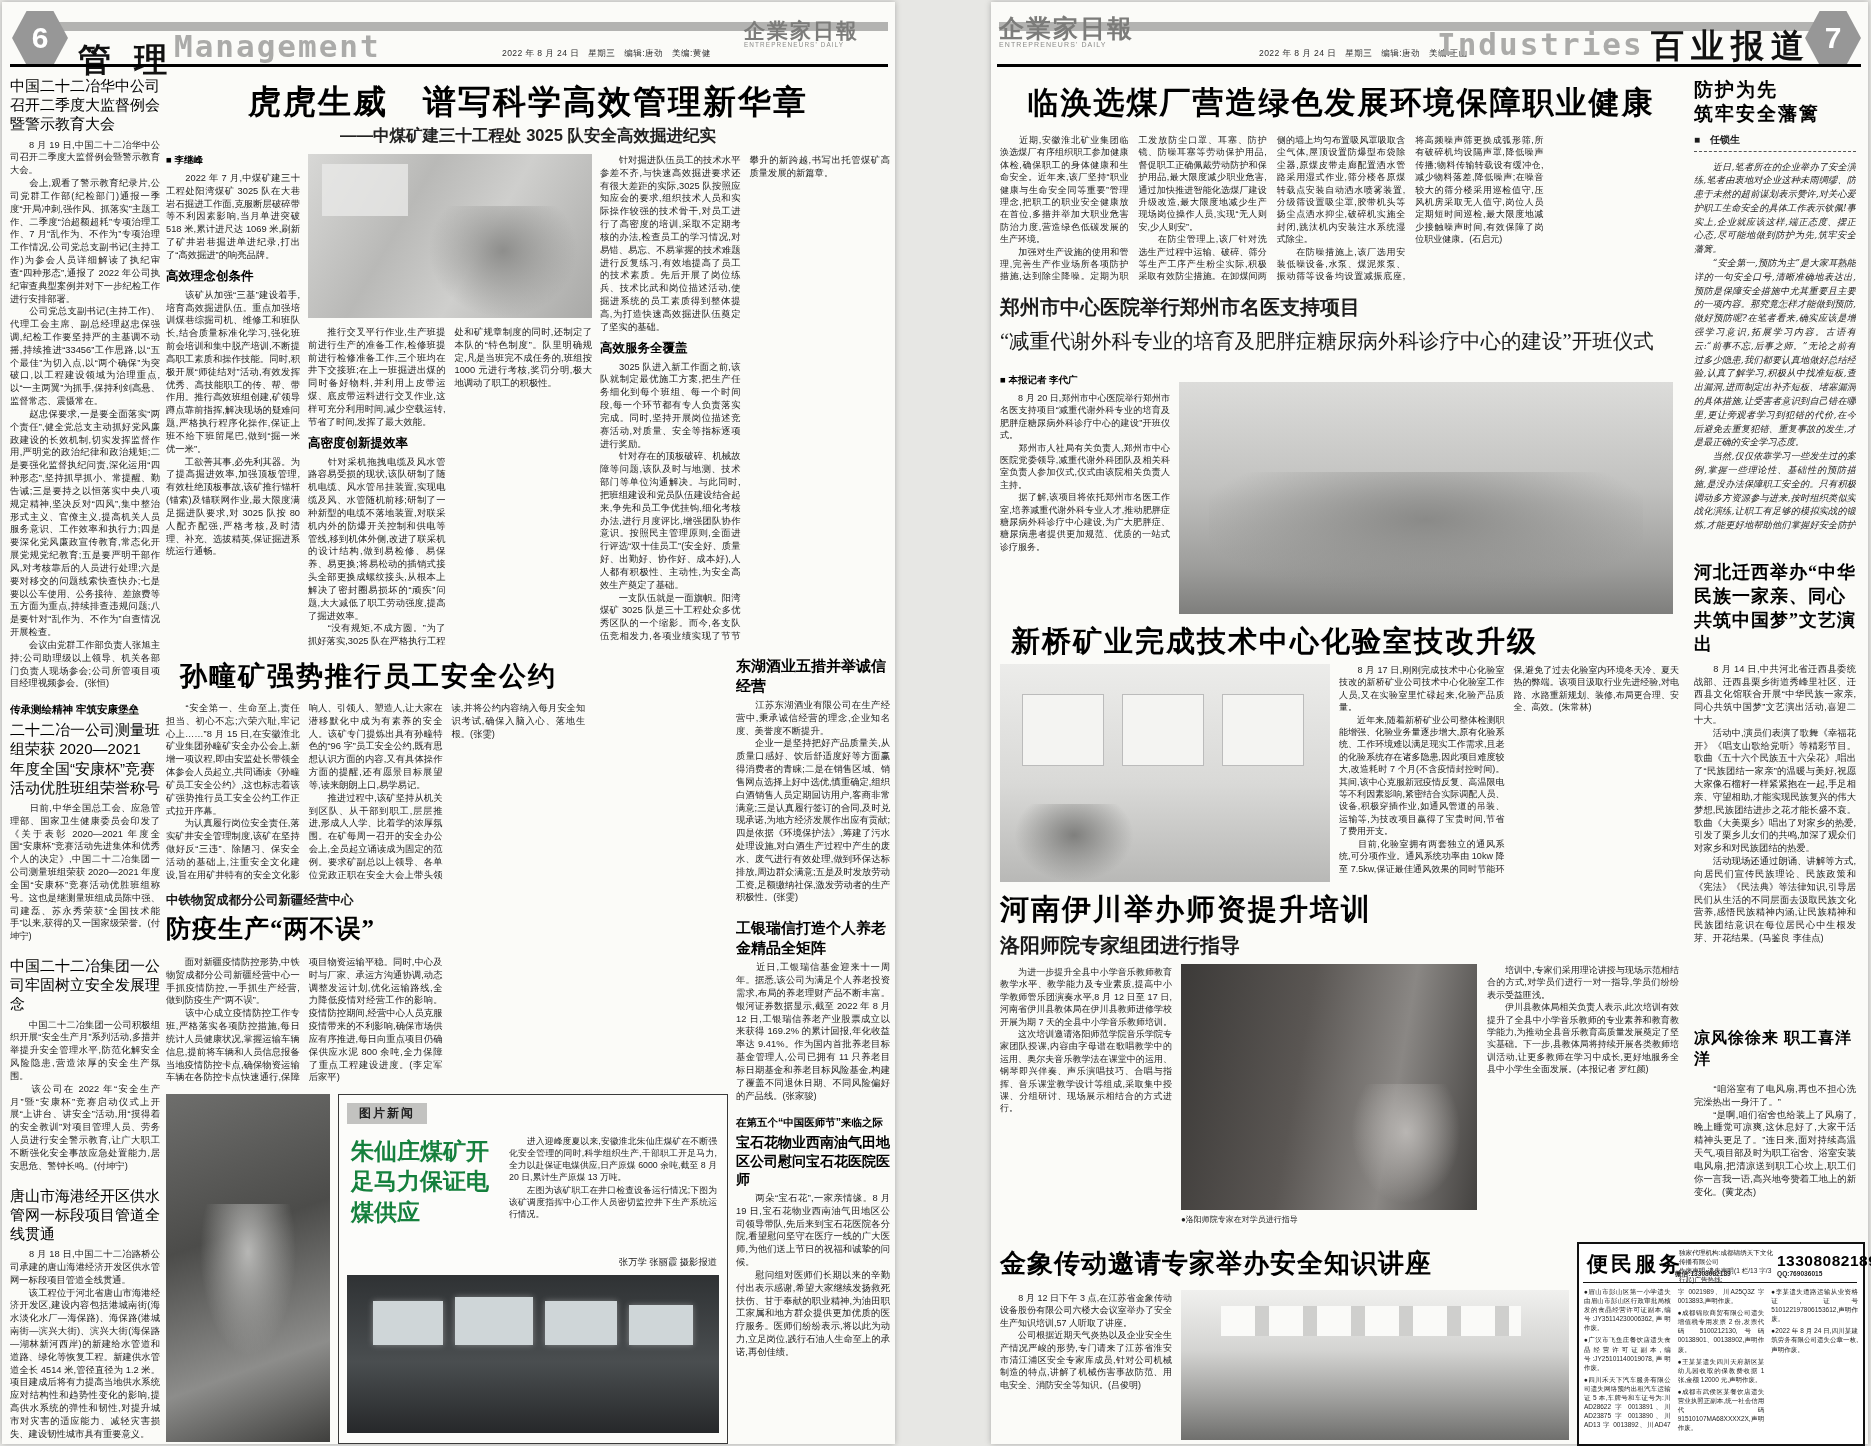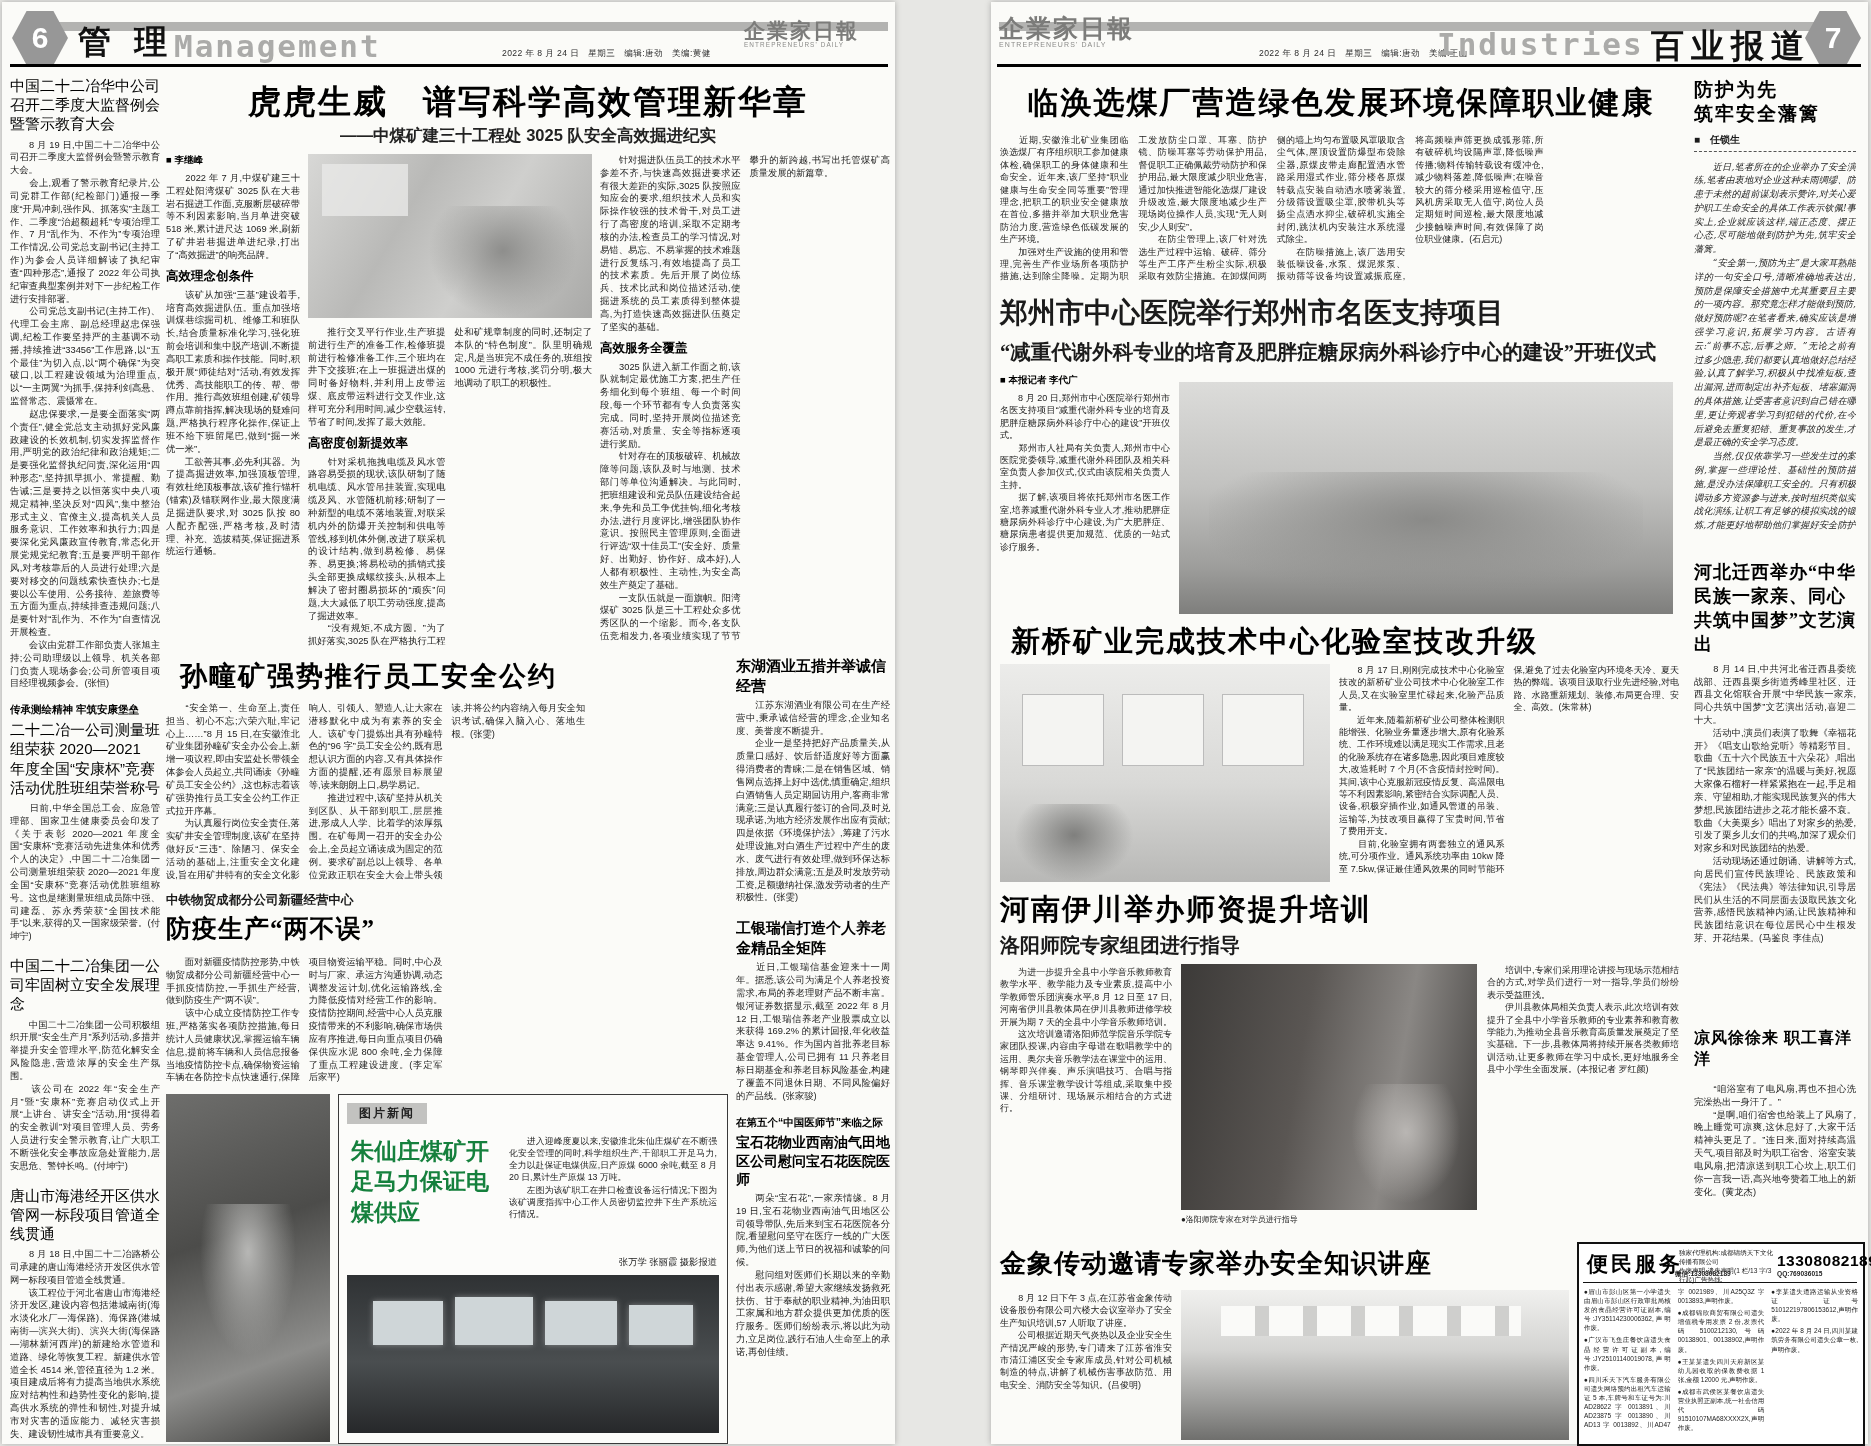--- a/index.html
+++ b/index.html
@@ -50,21 +50,21 @@
   .scr{position:absolute;background:#cfd6d8;box-shadow:0 0 6px rgba(255,255,255,.35)}
 </style>
 </head>
 <body>
 
 <div class="page" id="pgL">
   <div class="graybar" style="left:30px;top:20px;width:856px"></div>
   <div class="hex" style="left:10px;top:8px">
       <span>6</span>
     </div>
-  <div class="secCN" style="left:76px;top:18px">管 理</div>
+  <div class="secCN" style="left:76px;top:36px">管 理</div>
   <div class="secEN" style="left:172px;top:26px">Management</div>
   <div class="dateline" style="left:500px;top:46px">2022 年 8 月 24 日　星期三　编辑:唐劲　美编:黄健</div>
   <div class="abs" style="left:742px;top:18px;width:146px">
     <div class="mastCN">企業家日報</div>
     <div class="mastEN">ENTREPRENEURS' DAILY</div>
   </div>
   <div class="rule" style="left:8px;top:62px;width:878px"></div>
 
   <div class="abs clip" style="left:8px;top:74px;width:150px;height:1364px">
     <div class="c1art">
@@ -193,22 +193,22 @@
 
   <div class="abs mainT" style="left:9px;top:80px;width:682px;font-size:31px">临涣选煤厂营造绿色发展环境保障职业健康</div>
   <div class="abs clip cols5" style="left:9px;top:132px;width:682px;height:152px">
     <div class="bt" style="font-size:9px">　　近期,安徽淮北矿业集团临涣选煤厂有序组织职工参加健康体检,确保职工的身体健康和生命安全。近年来,该厂坚持“职业健康与生命安全同等重要”管理理念,把职工的职业安全健康放在首位,多措并举加大职业危害防治力度,营造绿色低碳发展的生产环境。
 　　加强对生产设施的使用和管理,完善生产作业场所各项防护措施,达到除尘降噪。定期为职工发放防尘口罩、耳塞、防护镜、防噪耳塞等劳动保护用品,督促职工正确佩戴劳动防护和保护用品,最大限度减少职业危害,通过加快推进智能化选煤厂建设升级改造,最大限度地减少生产现场岗位操作人员,实现“无人则安,少人则安”。
 　　在防尘管理上,该厂针对洗选生产过程中运输、破碎、筛分等生产工序产生粉尘实际,积极采取有效防尘措施。在卸煤间两侧的墙上均匀布置吸风罩吸取含尘气体,屋顶设置防爆型布袋除尘器,原煤皮带走廊配置洒水管路采用湿式作业,筛分楼各原煤转载点安装自动洒水喷雾装置,分级筛设置吸尘罩,胶带机头等扬尘点洒水抑尘,破碎机实施全封闭,跳汰机内安装注水系统湿式除尘。
 　　在防噪措施上,该厂选用安装低噪设备,水泵、煤泥浆泵、振动筛等设备均设置减振底座,将高频噪声筛更换成弧形筛,所有破碎机均设隔声罩,降低噪声传播;物料传输转载设有缓冲仓,减少物料落差,降低噪声;在噪音较大的筛分楼采用巡检值守,压风机房采取无人值守,岗位人员定期短时间巡检,最大限度地减少接触噪声时间,有效保障了岗位职业健康。(石启元)</div>
   </div>
 
   <div class="abs" style="left:9px;top:292px;width:690px">
-    <div style="font-size:28px;font-weight:bold;font-family:Liberation Serif, serif">郑州市中心医院举行郑州市名医支持项目</div>
-    <div style="font-size:20.5px;font-weight:bold;margin-top:6px;font-family:'Liberation Serif',serif">“减重代谢外科专业的培育及肥胖症糖尿病外科诊疗中心的建设”开班仪式</div>
+    <div style="font-size:20px;font-weight:bold;font-family:Liberation Serif, serif">郑州市中心医院举行郑州市名医支持项目</div>
+    <div style="font-size:20.5px;font-weight:normal;margin-top:6px;font-family:'Liberation Serif',serif">“减重代谢外科专业的培育及肥胖症糖尿病外科诊疗中心的建设”开班仪式</div>
   </div>
   <div class="abs by" style="left:9px;top:372px">■ 本报记者 李代广</div>
   <div class="abs clip" style="left:9px;top:390px;width:170px;height:222px">
     <div class="bt" style="font-size:9px">　　8 月 20 日,郑州市中心医院举行郑州市名医支持项目“减重代谢外科专业的培育及肥胖症糖尿病外科诊疗中心的建设”开班仪式。
 　　郑州市人社局有关负责人,郑州市中心医院党委领导,减重代谢外科团队及相关科室负责人参加仪式,仪式由该院相关负责人主持。
 　　据了解,该项目将依托郑州市名医工作室,培养减重代谢外科专业人才,推动肥胖症糖尿病外科诊疗中心建设,为广大肥胖症、糖尿病患者提供更加规范、优质的一站式诊疗服务。</div>
   </div>
   <div class="abs ph" style="left:188px;top:380px;width:494px;height:232px;background:linear-gradient(180deg,#dcdcda 0%,#c2c2c0 45%,#9d9d9b 80%,#7e7e7c 100%)">
     <div class="abs" style="left:30px;top:90px;width:434px;height:120px;background:radial-gradient(ellipse at 50% 40%,#8a8a88 0%,transparent 75%)"></div>
   </div>

